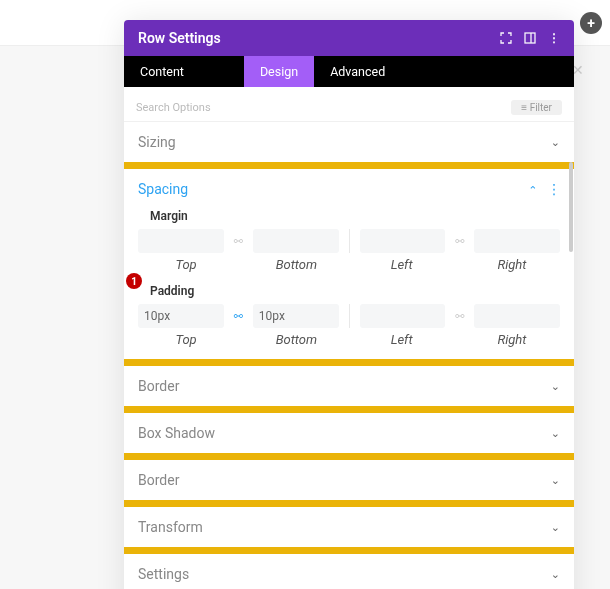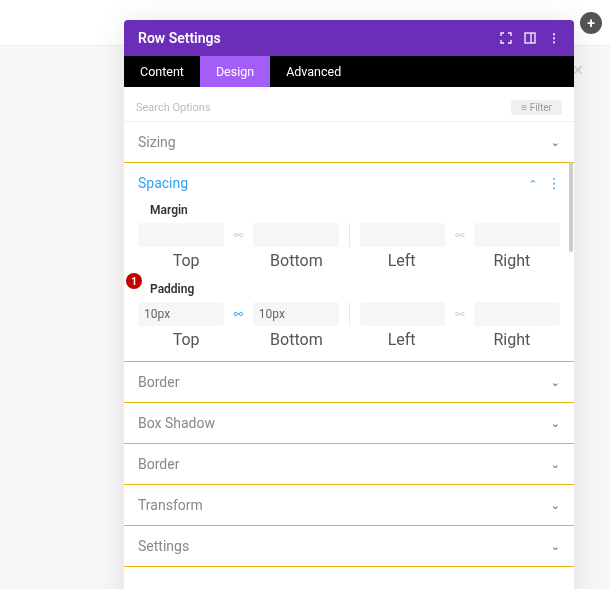--- a/index.html
+++ b/index.html
@@ -42,36 +42,36 @@
   }
   .header-icons { display:flex; gap:12px; align-items:center;}
   .header-icons span { font-size:12px; opacity:.95;}
   .tabs {
     display:flex;
     background:#000000;
     color:#fff;
     font-size:12.5px;
   }
   .tab { padding:8px 16px; cursor:pointer;}
-  .tab.active { background:#a35ef7;}
+  .tab.active { background:#a35ef7;margin-left:44px;}
   .body {
     height: 516px;
     overflow-y:auto;
     position:relative;
     margin-top:9px;
   }
   .searchbar {
     display:flex; align-items:center; justify-content:space-between;
     padding: 4px 12px 6px 12px;
     color:#bbb; font-size:11px;
     border-bottom:1px solid #f0f0f0;
   }
   .filter-btn { background:#f0f0f0; padding:2px 10px; border-radius:3px; color:#999; font-size:10px;}
   .section {
-    border-bottom:1px solid #eab308;
+    border-bottom:7px solid #eab308;
     padding: 12px 14px;
   }
   .section-head {
     display:flex; align-items:center; justify-content:space-between;
     color:#888;
     font-size:14px;
   }
   .section-head .chev { color:#666; font-size:11px;}
   .spacing-head { color:#2ea3f2; }
   .spacing-head .chev { color:#2ea3f2; }
@@ -91,21 +91,21 @@
     min-width:0;
   }
   .link-icon {
     font-size:11px;
     padding:0 4px;
     white-space:nowrap;
   }
   .link-icon.off { color:#ccc;}
   .link-icon.on { color:#2ea3f2;}
   .divider { width:1px; height:24px; background:#e8e8e8; margin:0 4px;}
-  .labels-row { display:flex; margin-top:4px; font-size:16px; color:#555;}
+  .labels-row { display:flex; margin-top:4px; font-size:13px; color:#555;font-style:italic;}
   .labels-row span { flex:1; text-align:center;}
   .labels-row .sp { width:14px; flex:none;}
   .labels-row .dv { width:9px; flex:none;}
   .callout {
     position:absolute;
     width:16px; height:16px; border-radius:50%;
     background:#c40000; color:#fff;
     display:flex;align-items:center;justify-content:center;
     font-size:10px; font-weight:bold;
     left:126px;

